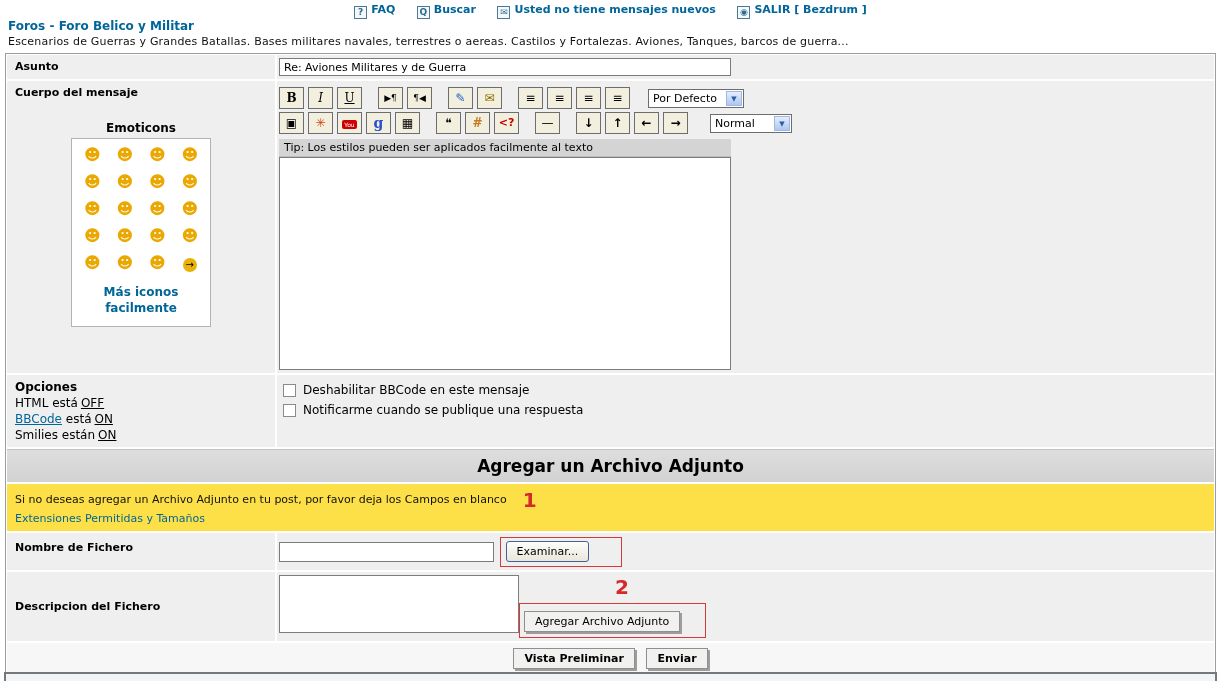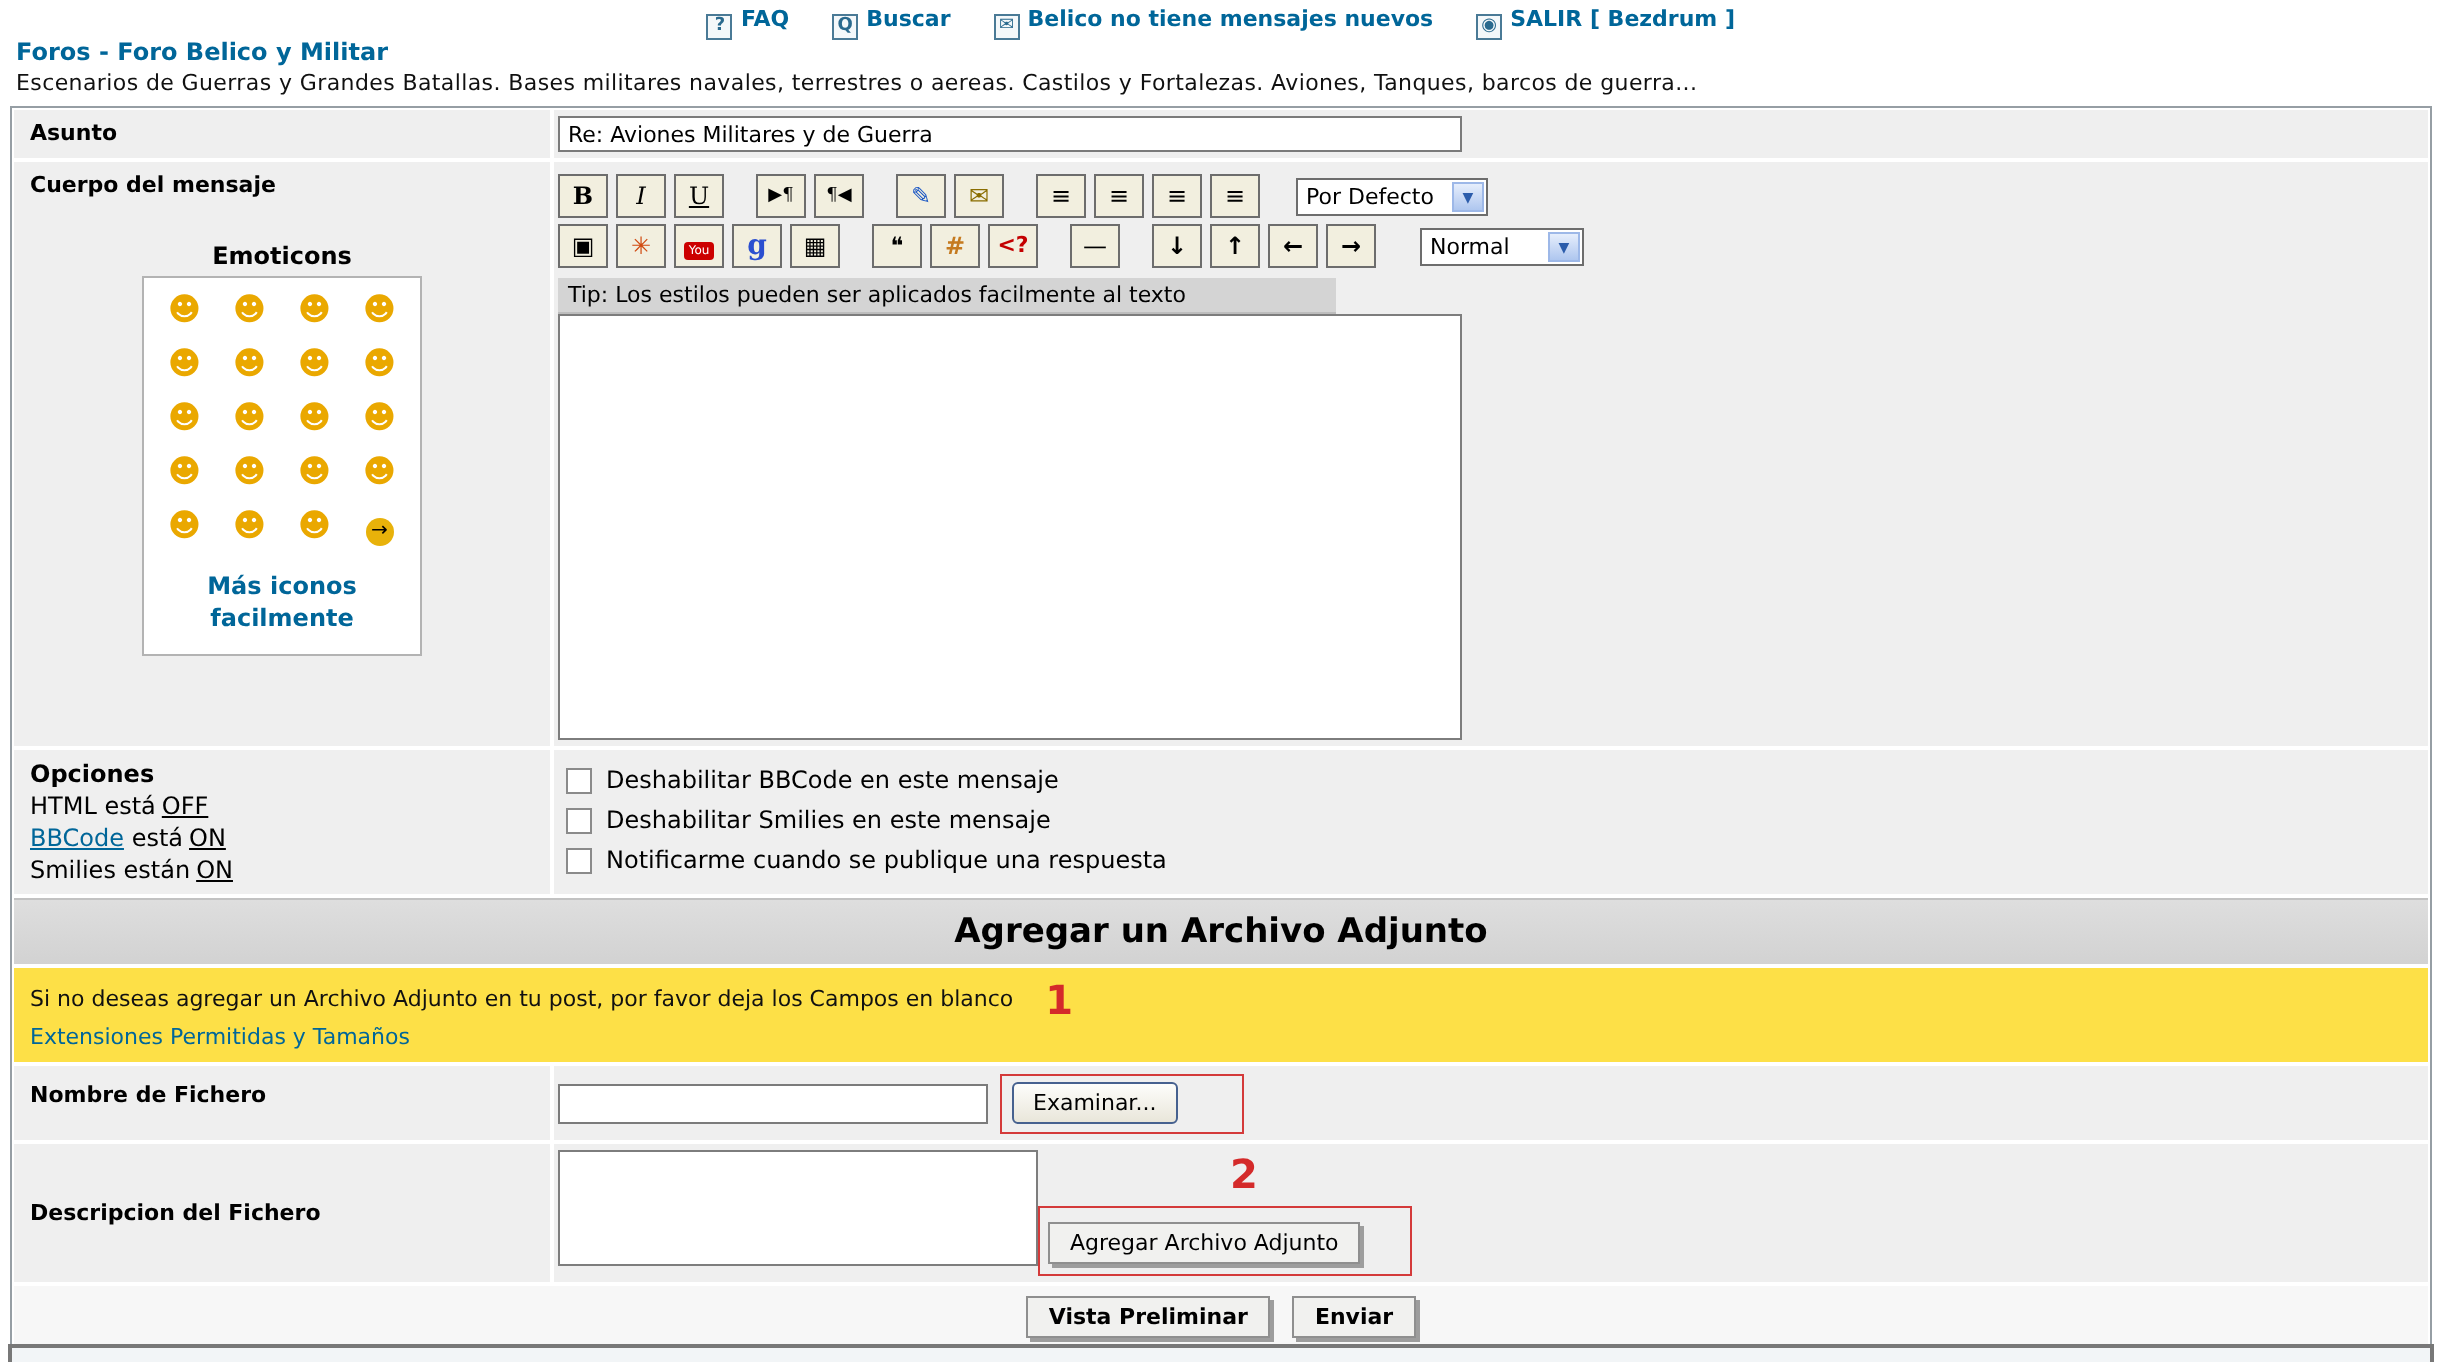--- a/index.html
+++ b/index.html
@@ -49,21 +49,21 @@
   .tb-arrow { font-family:"DejaVu Sans",sans-serif; font-weight:bold; }
 
   .xp-select { display:inline-flex; align-items:center; height:19px; border:1px solid #6d6d6d;
                background:#fff; padding-left:4px; margin-left:14px; }
   .xp-select .val { font-size:11px; white-space:nowrap; padding-right:6px; }
   .xp-arrow { width:16px; height:15px; margin:1px; background:linear-gradient(#e6eefc,#aec6ef);
               border:1px solid #9db8e8; color:#2b5cab; font-size:7px; line-height:14px; text-align:center; }
   .sel-font { width:96px; justify-content:space-between; }
   .sel-size { width:82px; justify-content:space-between; margin-left:18px; }
 
-  .tip-bar { width:389px; background:#d4d4d4; border-bottom:1px solid #bdbdbd; padding:2px 5px;
+  .tip-bar { width:452px; background:#d4d4d4; border-bottom:1px solid #bdbdbd; padding:2px 5px;
              font-size:11px; margin-top:5px; }
   .msg-area { width:452px; height:213px; border:1px solid #7d7d7d; background:#fff; resize:none;
               font-family:"DejaVu Sans",sans-serif; font-size:11px; display:block; }
 
   
   .emo-wrap { margin-top:22px; text-align:center; }
   .emo-title { font-weight:bold; font-size:12px; margin-bottom:3px; }
   .emo-box { width:140px; margin:0 auto; background:#fff; border:1px solid #b3b3b3; padding:8px 4px 6px 4px; }
   .emo-grid { display:grid; grid-template-columns:repeat(4,1fr); row-gap:11px; }
   .emo { font-size:16px; color:#eaa800; cursor:pointer; line-height:16px;
@@ -111,21 +111,21 @@
   .cat-bottom { height:12px; background:linear-gradient(#dedede,#cfcfcf); }
   .bottom-strip { position:absolute; left:4px; right:4px; bottom:0; height:9px;
                   border:2px solid #787878; border-bottom:none; background:#f2f5f7; }
 </style>
 </head>
 <body>
 
 <div class="topnav">
   <a href="#"><span class="nav-ico">?</span><span>FAQ</span></a>
   <a href="#"><span class="nav-ico">Q</span><span>Buscar</span></a>
-  <a href="#"><span class="nav-ico">✉</span><span>Belico no tiene mensajes nuevos</span></a>
+  <a href="#"><span class="nav-ico">✉</span><span>Usted no tiene mensajes nuevos</span></a>
   <a href="#"><span class="nav-ico">◉</span><span>SALIR [ Bezdrum ]</span></a>
 </div>
 
 <div class="page-head">
   <div class="crumb">
     <a href="#">Foros</a>
     <span>-</span>
     <a href="#">Foro Belico y Militar</a>
   </div>
   <div class="forum-desc">Escenarios de Guerras y Grandes Batallas. Bases militares navales, terrestres o aereas. Castilos y Fortalezas. Aviones, Tanques, barcos de guerra...</div>
@@ -219,24 +219,20 @@
       <div class="opt-title">Opciones</div>
       <div class="opt-line"><span>HTML está</span><u>OFF</u></div>
       <div class="opt-line"><a href="#" class="opt-link">BBCode</a> <span>está</span><u>ON</u></div>
       <div class="opt-line"><span>Smilies están</span><u>ON</u></div>
     </div>
     <div class="content-cell" style="padding-top:5px;">
       <div class="chk-line">
         <span class="chk"></span>
         <span class="chk-lbl">Deshabilitar BBCode en este mensaje</span>
       </div>
-      <div class="chk-line">
-        <span class="chk"></span>
-        <span class="chk-lbl">Deshabilitar Smilies en este mensaje</span>
-      </div>
       <div class="chk-line" style="margin-bottom:2px;">
         <span class="chk"></span>
         <span class="chk-lbl">Notificarme cuando se publique una respuesta</span>
       </div>
     </div>
   </div>
 
   <div class="trow">
       <div class="cat-head" style="flex:1;">Agregar un Archivo Adjunto</div>
     </div>

